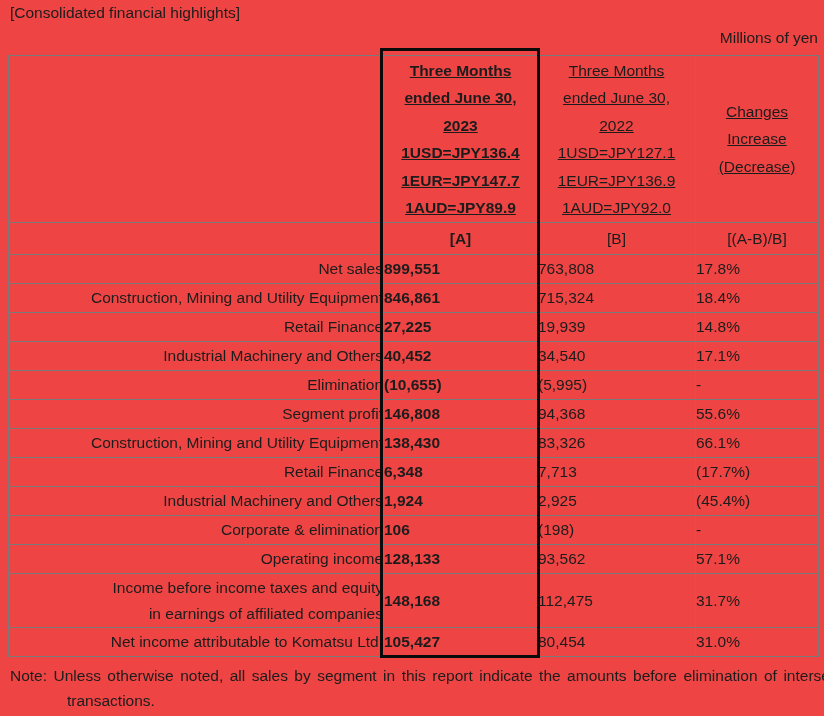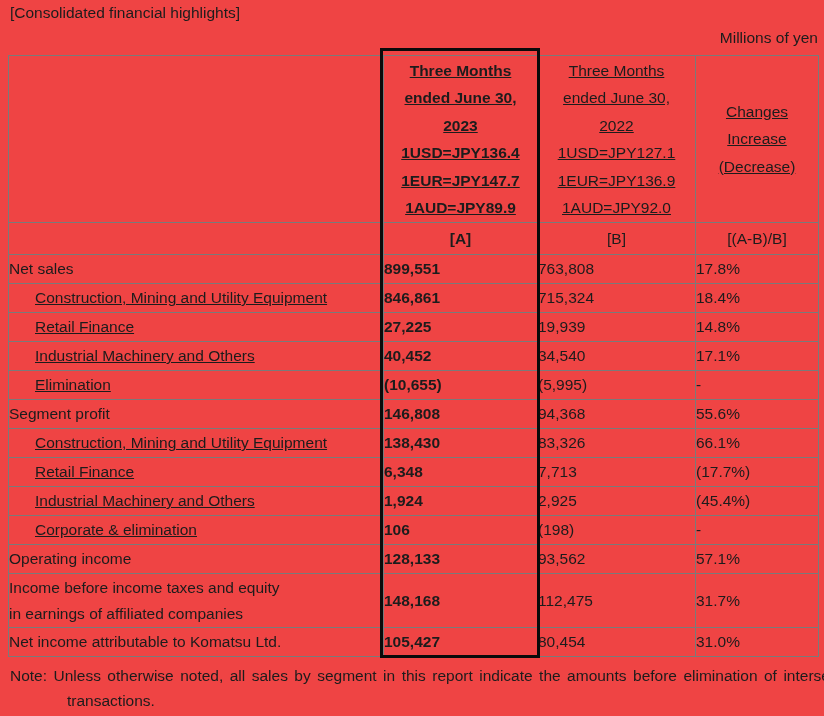--- a/index.html
+++ b/index.html
@@ -46,26 +46,26 @@
     color: #1c1c1c;
     padding: 0;
     vertical-align: middle;
     overflow: hidden;
   }
   tr.hdr-main { height: 167px; text-decoration: underline; }
   tr.hdr-sub  { height: 32px; }
   tr.r        { height: 29px; }
   tr.r-tall   { height: 54px; }
   td.label {
-    text-align: left;
+    text-align: right;
     padding-left: 7px;
     white-space: pre-line;
     line-height: 26px;
   }
-  tr.indent td.label { padding-left: 26px; text-decoration: underline; }
+  tr.indent td.label { padding-left: 26px; }
   td.num { text-align: left; margin-top: 24px; }
   td.col-a { font-weight: bold; }
   td.hdr {
     text-align: center;
     white-space: pre-line;
     line-height: 27.5px;
   }
   td.hdr-a { font-weight: bold; }
   td.hdr-sub-cell { text-align: center; }
   

